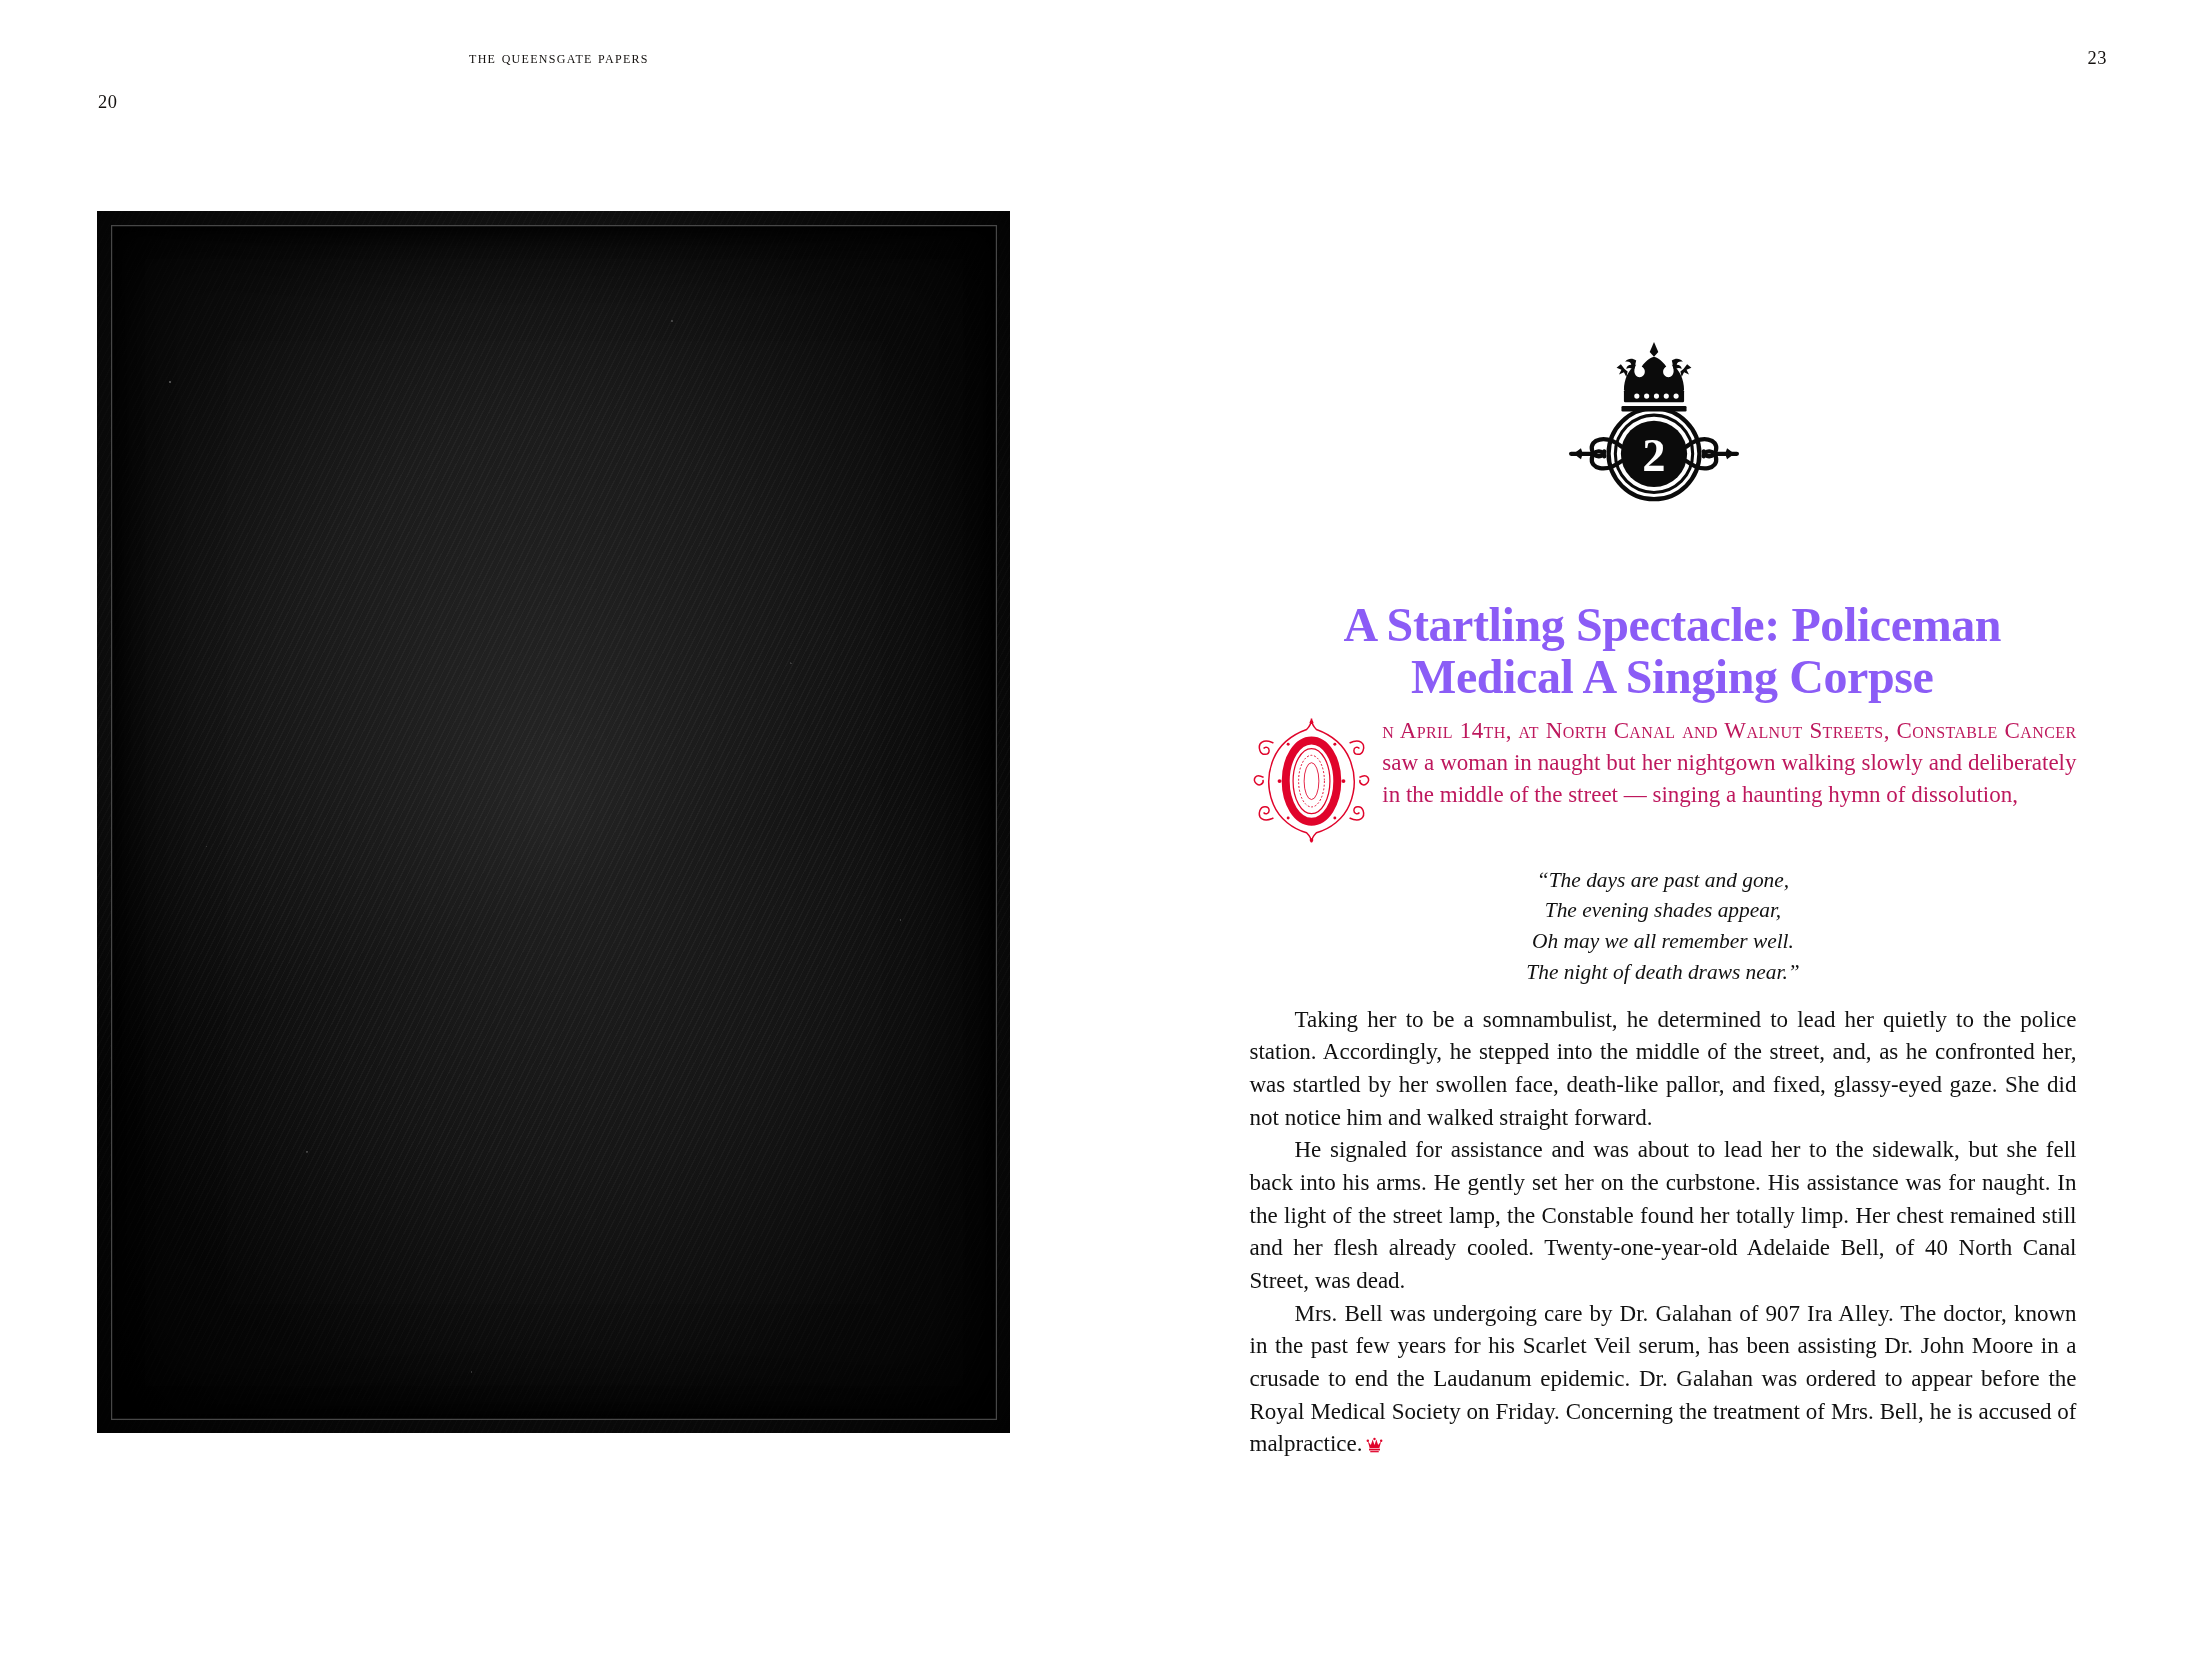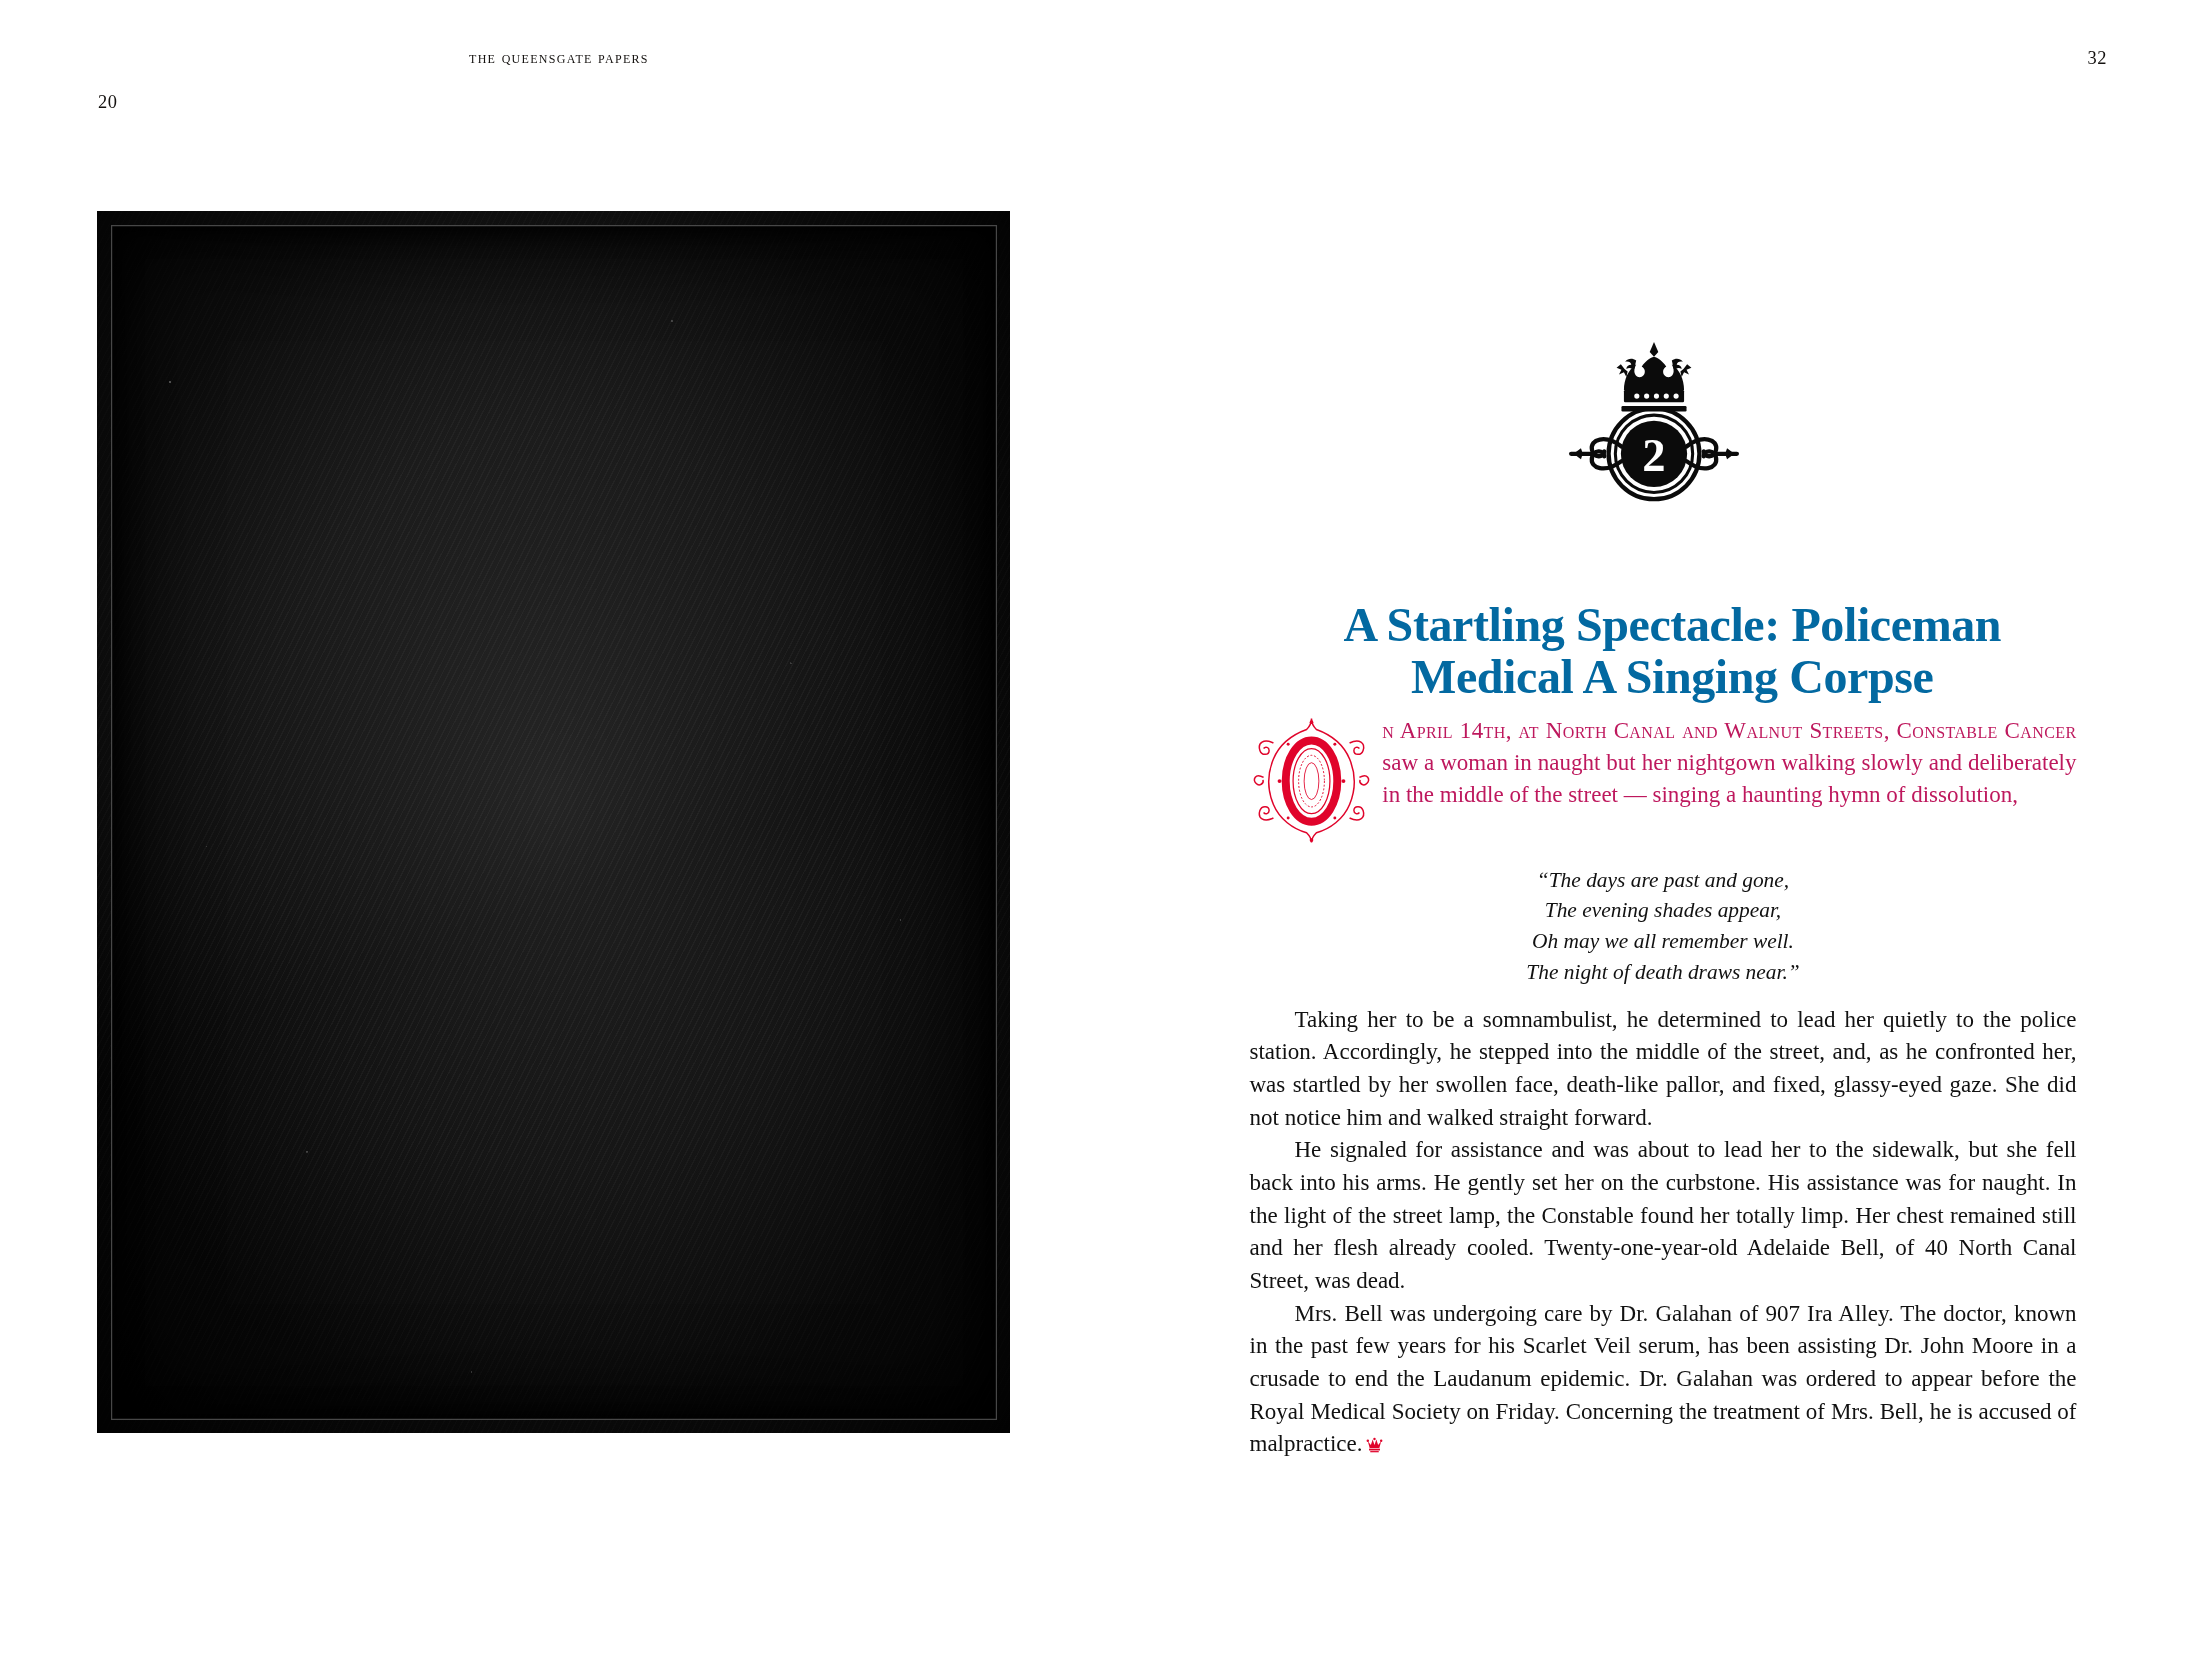--- a/index.html
+++ b/index.html
@@ -313,21 +313,21 @@
     height: 175px;
   }
   .chapter-emblem svg { width: 100%; height: 100%; display: block; }
 
   .chapter-title {
     position: absolute;
     left: 184px;
     right: 147px;
     top: 567px;
     text-align: center;
-    color: #0369a1;
+    color: #8b5cf6;
     font-family: "Liberation Serif", "DejaVu Serif", serif;
     font-size: 48px;
     line-height: 1.08;
     letter-spacing: -0.4px;
   }
 
   .body-col {
     position: absolute;
     left: 147px;
     width: 827px;
@@ -627,21 +627,21 @@
 
         <div class="plate-edge"></div>
         <div class="plate-speckle"></div>
       </div>
     </div>
 
   </div>
 
   <div class="page">
 
-    <div class="running-head rh-right-folio">32</div>
+    <div class="running-head rh-right-folio">23</div>
 
     <div class="chapter-emblem">
       <svg viewBox="0 0 290 285" aria-hidden="true">
         <g fill="#0b0b0b">
 
           <path d="M145 18 l7 16 -7 8 -7 -8 z"></path>
           <path d="M145 40 c-10 0 -16 10 -16 20 c0 6 4 10 9 10 c5 0 8 -4 8 -9 c0 -4 -3 -6 -6 -6
                    c3 -8 10 -11 17 -7 c-7 4 -10 9 -12 12 z" opacity="0"></path>
 
           <path d="M96 96 c0 -18 8 -34 20 -42 c-3 6 -4 12 -2 16 c3 6 10 7 14 2 c4 -5 2 -12 -3 -14

